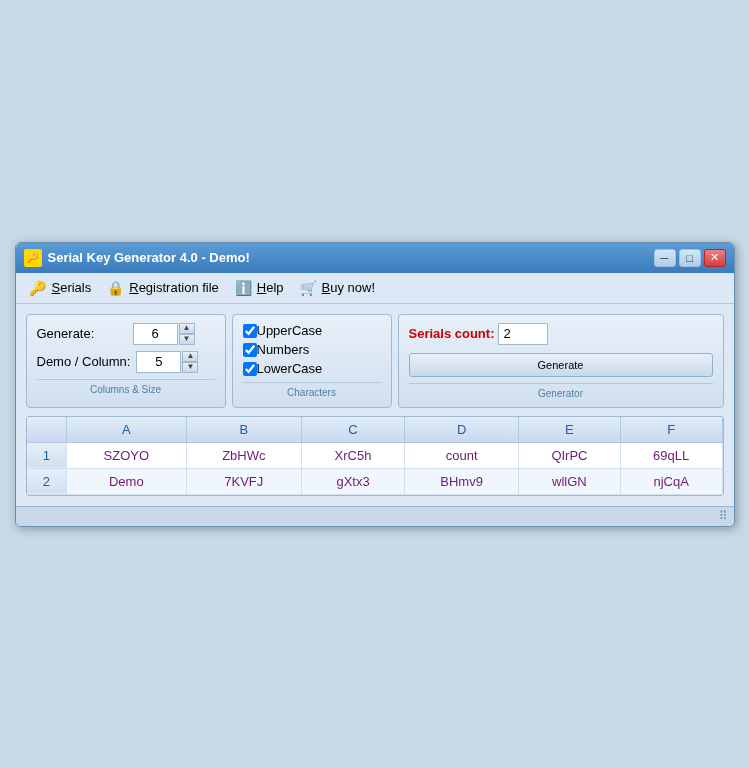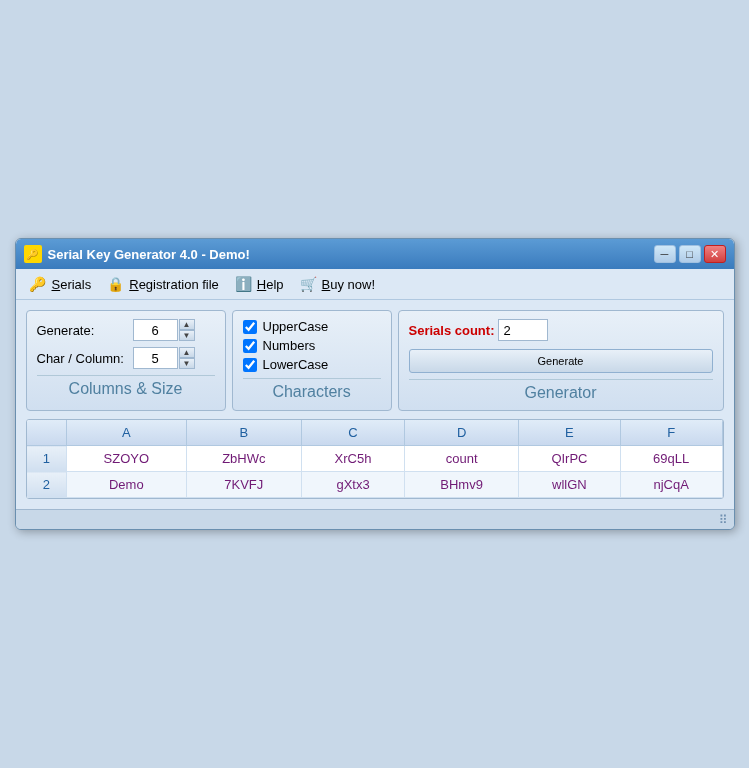--- a/index.html
+++ b/index.html
@@ -118,21 +118,21 @@
     }
     .panel-characters {
       flex: 0 0 160px;
     }
     .panel-generator {
       flex: 1;
     }
     .panel-label {
       text-align: center;
       color: #5080a0;
-      font-size: 16px;
+      font-size: 10px;
       margin-top: 6px;
       padding-top: 4px;
       border-top: 1px solid #b0c8d8;
     }
     .field-row {
       display: flex;
       align-items: center;
       margin-bottom: 6px;
       gap: 6px;
     }
@@ -168,21 +168,21 @@
       display: flex;
       align-items: center;
       justify-content: center;
       font-size: 8px;
       line-height: 1;
       color: #444;
     }
     .checkbox-row {
       display: flex;
       align-items: flex-end;
-      gap: 6px;
+      gap: 0;
       margin-bottom: 4px;
     }
     .checkbox-row input[type="checkbox"] {
       width: 14px;
       height: 14px;
       cursor: pointer;
     }
     .checkbox-label {
       font-size: 13px;
       color: #000;
@@ -320,21 +320,21 @@
           <span class="field-label">Generate:</span>
           <div class="spinner-wrapper">
             <input class="spinner-input" type="text" value="6" style="">
             <div class="spinner-buttons">
               <button class="spin-btn">▲</button>
               <button class="spin-btn">▼</button>
             </div>
           </div>
         </div>
         <div class="field-row">
-          <span class="field-label">Char / Column:</span>
+          <span class="field-label">Demo / Column:</span>
           <div class="spinner-wrapper">
             <input class="spinner-input" type="text" value="5" style="">
             <div class="spinner-buttons">
               <button class="spin-btn">▲</button>
               <button class="spin-btn">▼</button>
             </div>
           </div>
         </div>
         <div class="panel-label">Columns &amp; Size</div>
       </div>

